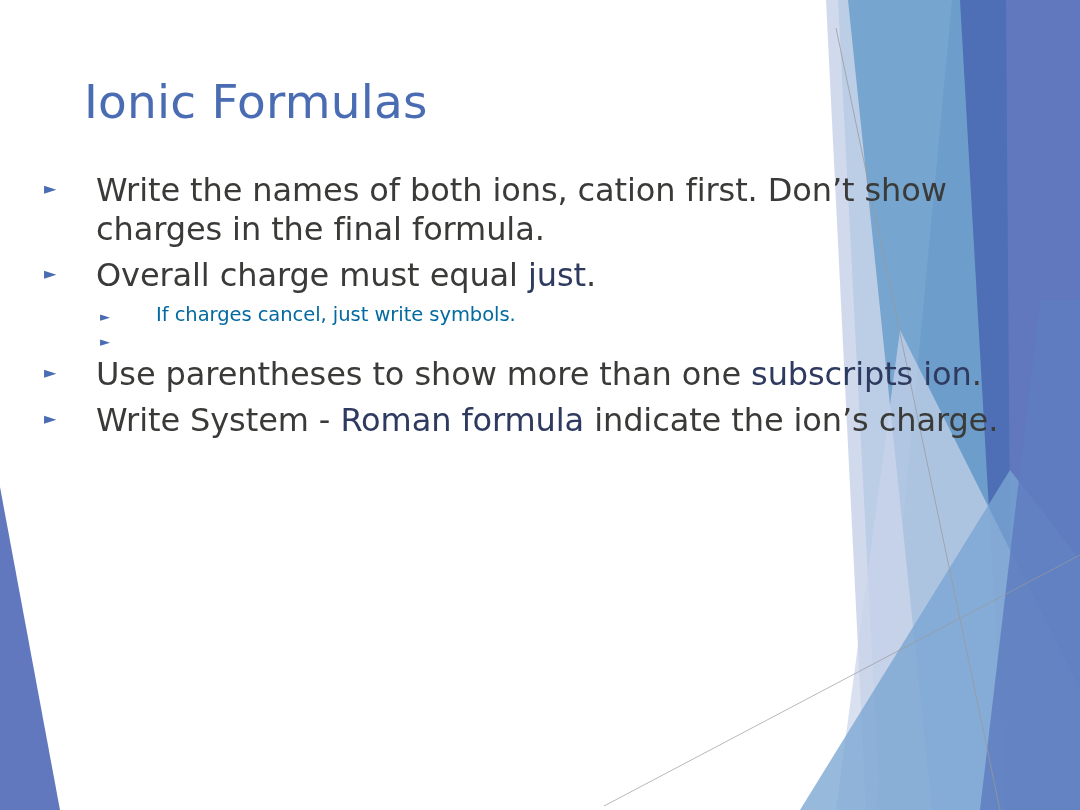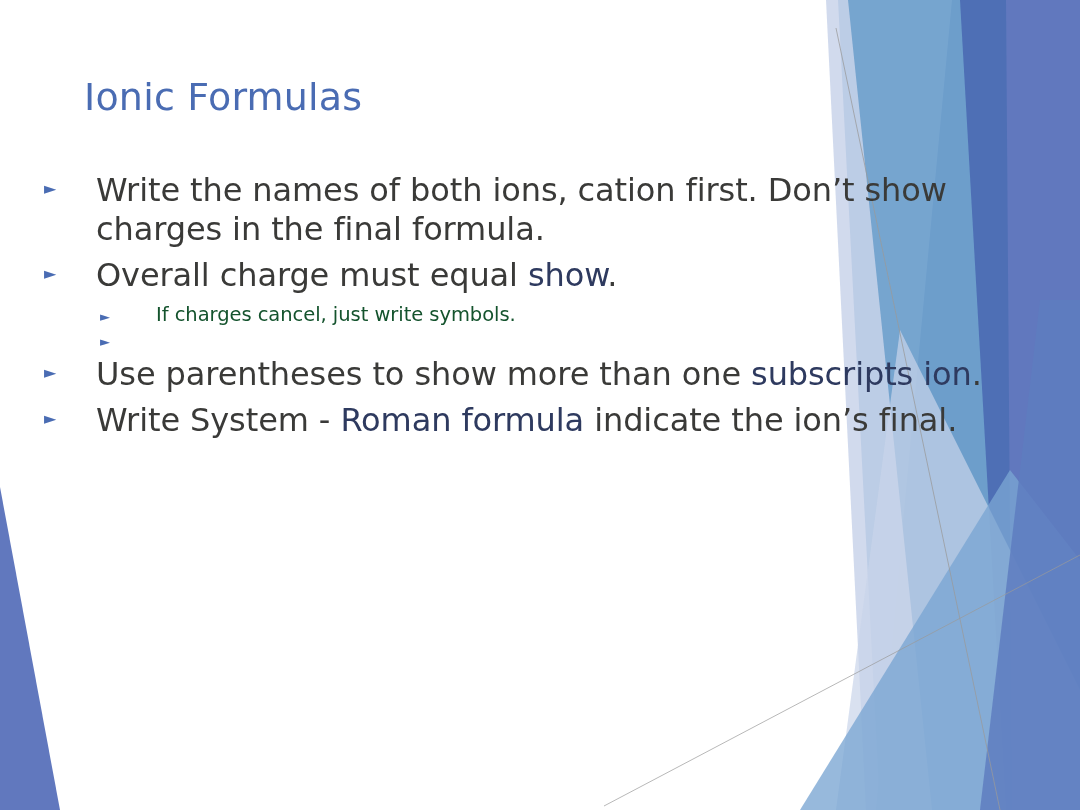--- a/index.html
+++ b/index.html
@@ -29,21 +29,21 @@
     width: 1080px;
     height: 810px;
     pointer-events: none;
   }
 
   
   #title {
     position: absolute;
     left: 84px;
     top: 76px;
-    font-size: 38px;
+    font-size: 47px;
     line-height: 1.12;
     letter-spacing: 0.2px;
     color: #4A6CB3;
     font-family: "DejaVu Sans", sans-serif;
     font-weight: 400;
     white-space: nowrap;
   }
 
   
   #body {
@@ -91,21 +91,21 @@
     line-height: 1;
     padding-top: 8px;
     padding-left: 56px;
     box-sizing: content-box;
     text-align: left;
   }
   .lvl2 > .text {
     flex: 1 1 auto;
     font-size: 19.5px;
     line-height: 1.3;
-    color: #14532d;
+    color: #0369a1;
     letter-spacing: -0.05px;
   }
 
   .hl {
     color: #2E3A5F;
   }
 </style>
 </head>
 <body>
 
@@ -138,37 +138,37 @@
 
   <div id="body">
 
     <div class="lvl1">
       <span class="marker">►</span>
       <span class="text"><span>Write the names of both ions, cation first. Don’t show charges in the final formula.</span></span>
     </div>
 
     <div class="lvl1">
       <span class="marker">►</span>
-      <span class="text"><span>Overall charge must equal </span><span class="hl">show</span><span>.</span></span>
+      <span class="text"><span>Overall charge must equal </span><span class="hl">just</span><span>.</span></span>
     </div>
 
     <div class="sublist">
       <div class="lvl2">
         <span class="marker">►</span>
         <span class="text"><span>If charges cancel, just write symbols.</span></span>
       </div>
       <div class="lvl2">
         <span class="marker">►</span>
       </div>
     </div>
 
     <div class="lvl1">
       <span class="marker">►</span>
       <span class="text"><span>Use parentheses to show more than one </span><span class="hl">subscripts ion</span><span>.</span></span>
     </div>
 
     <div class="lvl1">
       <span class="marker">►</span>
-      <span class="text"><span>Write System - </span><span class="hl">Roman formula</span><span> indicate the ion’s final.</span></span>
+      <span class="text"><span>Write System - </span><span class="hl">Roman formula</span><span> indicate the ion’s charge.</span></span>
     </div>
 
   </div>
 </div>
 
 </body></html>

